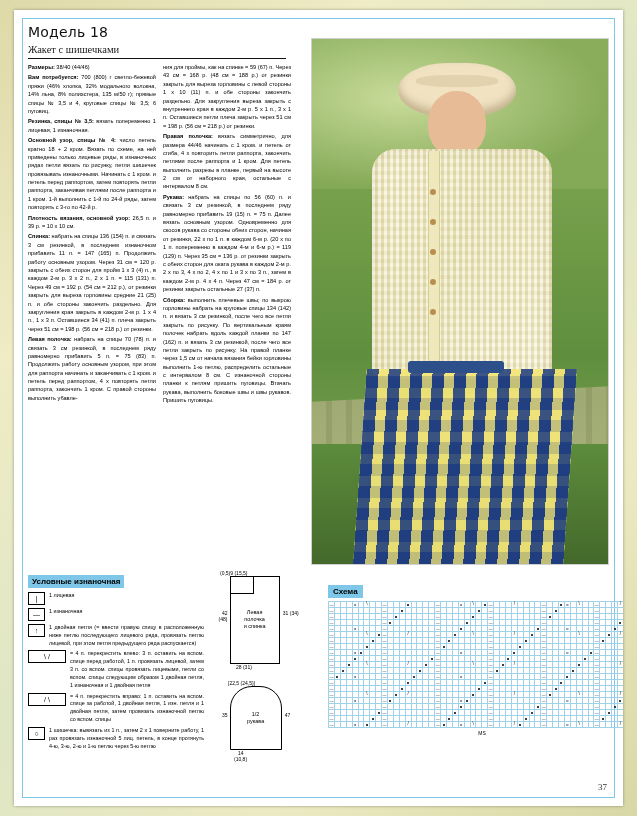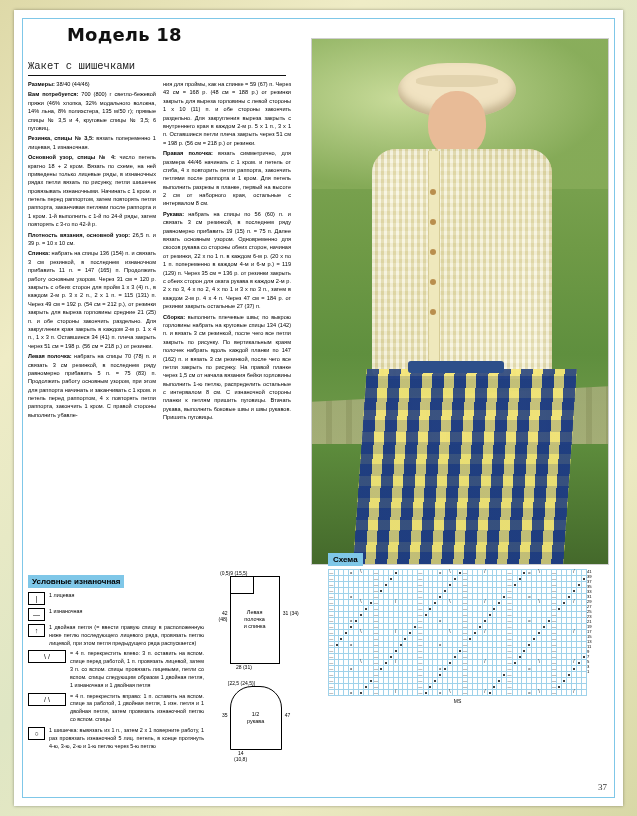--- a/index.html
+++ b/index.html
@@ -29,27 +29,26 @@
   }
   .inner-frame{
     position:absolute;left:8px;top:8px;right:8px;bottom:8px;
     border:1px solid #7fc7e8;
   }
   .content{position:absolute;left:14px;top:14px;right:14px;bottom:14px;}
 
   
   .model-title{
     font-family:"DejaVu Sans", sans-serif;
-    font-weight:bold;font-size:18px;color:#111;
+    font-weight:normal;font-size:14px;color:#111;
     letter-spacing:.2px;
-    margin-left:39px;
   }
   .model-sub{
-    font-size:10.5px;color:#222;margin-top:15px;
-    font-family:Liberation Mono, monospace;
+    font-size:10.5px;color:#222;margin-top:4px;
+    font-family:Liberation Serif, serif;
   }
   .hr-title{border-top:1px solid #111;margin:3px 0 4px 0;width:258px;}
 
   
   .text-cols{
     position:absolute;left:0;top:0;width:265px;
   }
   .col-wrap{display:flex;gap:7px;margin-top:3px;}
   .col{
     width:128px;
@@ -133,21 +132,21 @@
   .piece{
     position:relative;border:1px solid #000;background:#fff;
   }
   .piece-label{
     position:absolute;left:50%;top:50%;transform:translate(-50%,-50%);
     font-size:5.5px;text-align:center;line-height:1.3;
   }
 
   
   .chart-wrap{
-    position:absolute;left:300px;top:524px;width:259px;
+    position:absolute;left:300px;top:556px;width:308px;
   }
   .chart-title{
     background:#7fc7e8;color:#000;font-weight:bold;font-size:8px;
     padding:2px 5px;display:inline-block;margin-bottom:3px;
   }
   .grid-holder{position:relative;}
   table.grid{border-collapse:collapse;}
   table.grid td{
     width:5px;height:5px;border:.4px solid #9fd2ea;padding:0;
     font-size:4px;text-align:center;vertical-align:middle;line-height:1;

